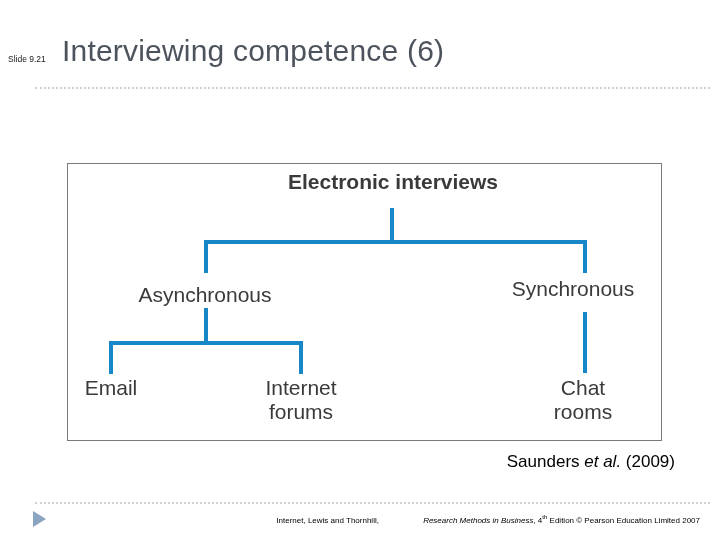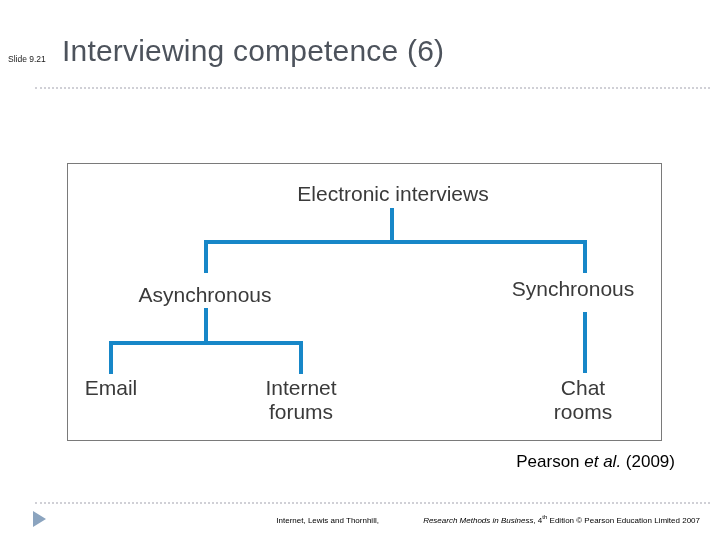--- a/index.html
+++ b/index.html
@@ -25,21 +25,21 @@
   .rule-bottom{top:502px;}
 
   .heading{position:absolute;left:0;right:0;top:113px;text-align:center;
            font-size:23px;font-weight:bold;color:#000;}
 
   .diagram-box{position:absolute;left:67px;top:163px;width:595px;height:278px;
                border:1px solid var(--box-border);background:#fff;}
 
   .node{position:absolute;color:var(--diagram-text);font-size:21px;line-height:24px;
         text-align:center;white-space:pre-line;}
-  .node-root{left:130px;top:18px;width:390px;}
+  .node-root{left:130px;top:6px;width:390px;font-weight:bold;}
   .node-async{left:37px;top:113px;width:200px;margin-top:6px;}
   .node-sync{left:405px;top:113px;width:200px;}
   .node-email{left:0px;top:212px;width:86px;}
   .node-forums{left:163px;top:212px;width:140px;}
   .node-chat{left:445px;top:212px;width:140px;}
 
   .tline{position:absolute;background:var(--line-blue);}
   .v-root   {left:322px;top:44px;width:4px;height:36px;}
   .h-level1 {left:136px;top:76px;width:383px;height:4px;}
   .v-async  {left:136px;top:76px;width:4px;height:33px;}
@@ -90,21 +90,21 @@
     <div class="tline v-forums"></div>
     <div class="tline v-chat"></div>
 
     <div class="node node-email">Email</div>
     <div class="node node-forums">Internet
 forums</div>
     <div class="node node-chat">Chat
 rooms</div>
   </div>
 
-  <div class="citation"><span>Pearson </span><span class="it">et al.</span><span> (2009)</span></div>
+  <div class="citation"><span>Saunders </span><span class="it">et al.</span><span> (2009)</span></div>
 
   <div class="rule rule-bottom"></div>
 
   <div class="triangle"></div>
 
   <div class="footer"><span>Internet, Lewis and Thornhill, </span><span class="it">Research Methods in Business</span><span>, 4</span><sup>th</sup><span> Edition © Pearson Education Limited 2007</span></div>
 
 </div>
 
 </body></html>

